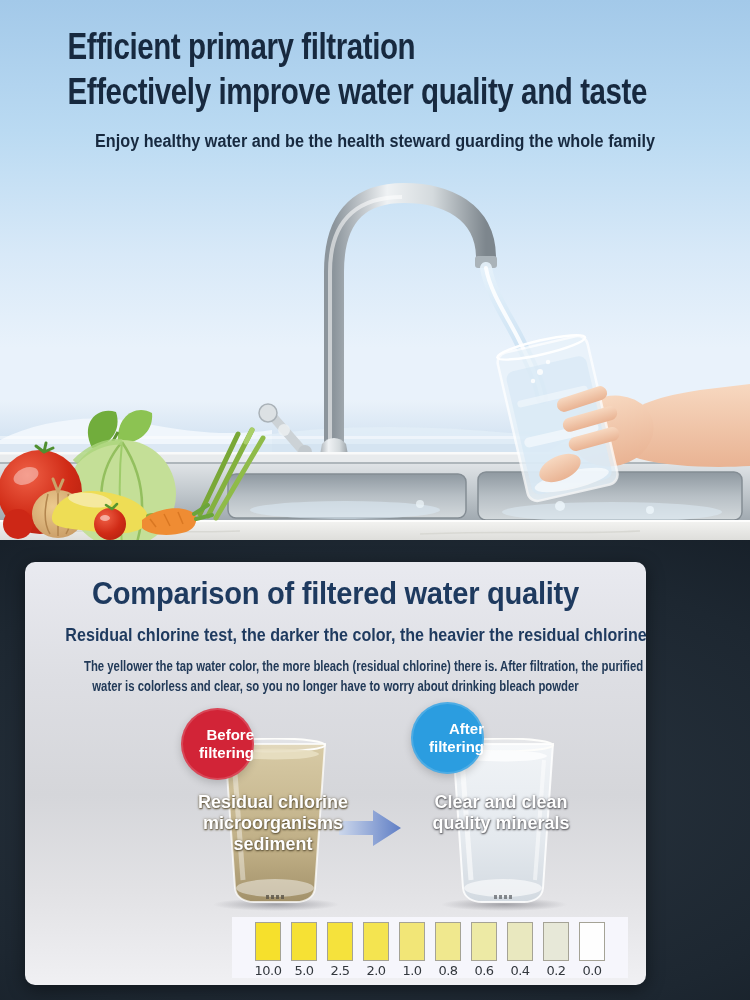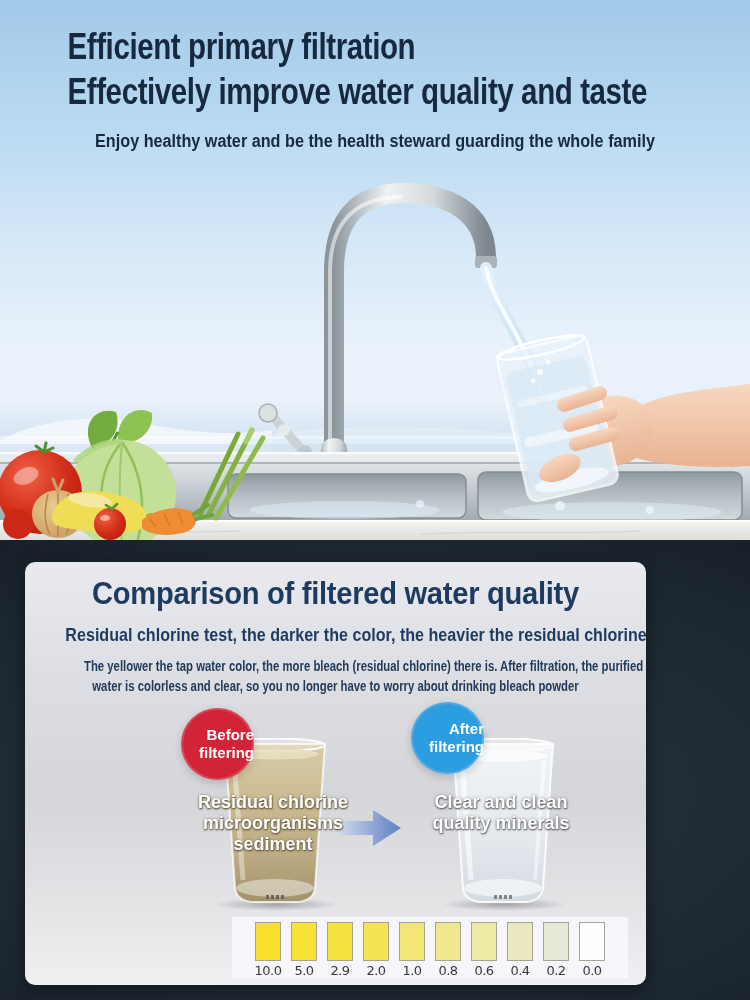--- a/index.html
+++ b/index.html
@@ -338,21 +338,21 @@
         <div class="scale-cell">
           <div class="swatch" style="background: rgb(246, 224, 44);"></div>
           <div class="swatch-label">10.0</div>
         </div>
         <div class="scale-cell">
           <div class="swatch" style="background: rgb(246, 225, 52);"></div>
           <div class="swatch-label">5.0</div>
         </div>
         <div class="scale-cell">
           <div class="swatch" style="background: rgb(245, 226, 60);"></div>
-          <div class="swatch-label">2.9</div>
+          <div class="swatch-label">2.5</div>
         </div>
         <div class="scale-cell">
           <div class="swatch" style="background: rgb(244, 228, 80);"></div>
           <div class="swatch-label">2.0</div>
         </div>
         <div class="scale-cell">
           <div class="swatch" style="background: rgb(242, 230, 119);"></div>
           <div class="swatch-label">1.0</div>
         </div>
         <div class="scale-cell">

